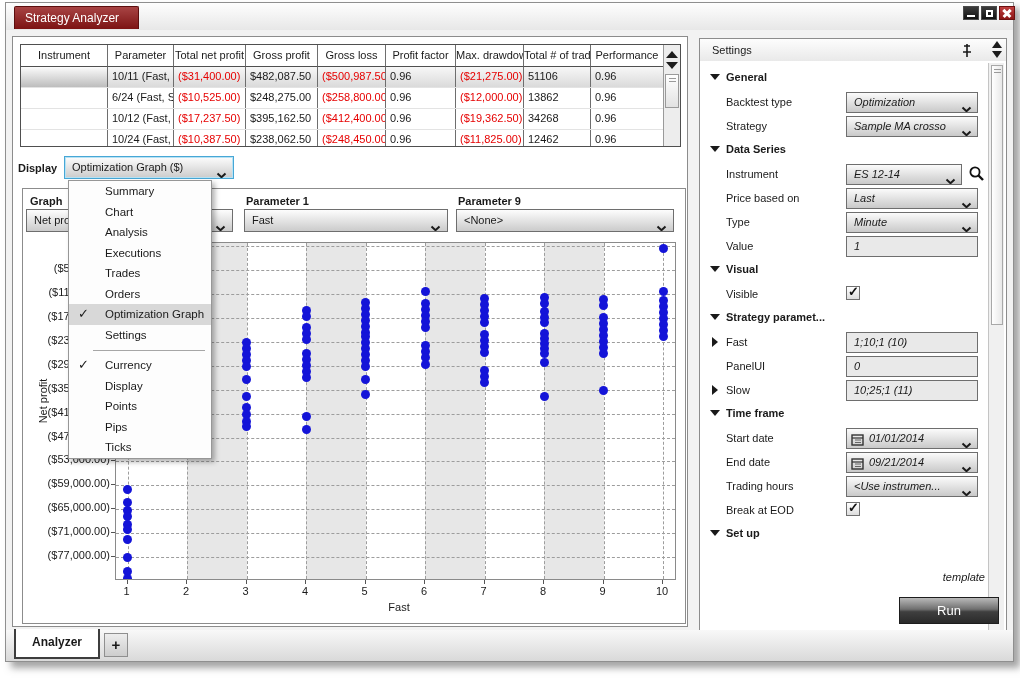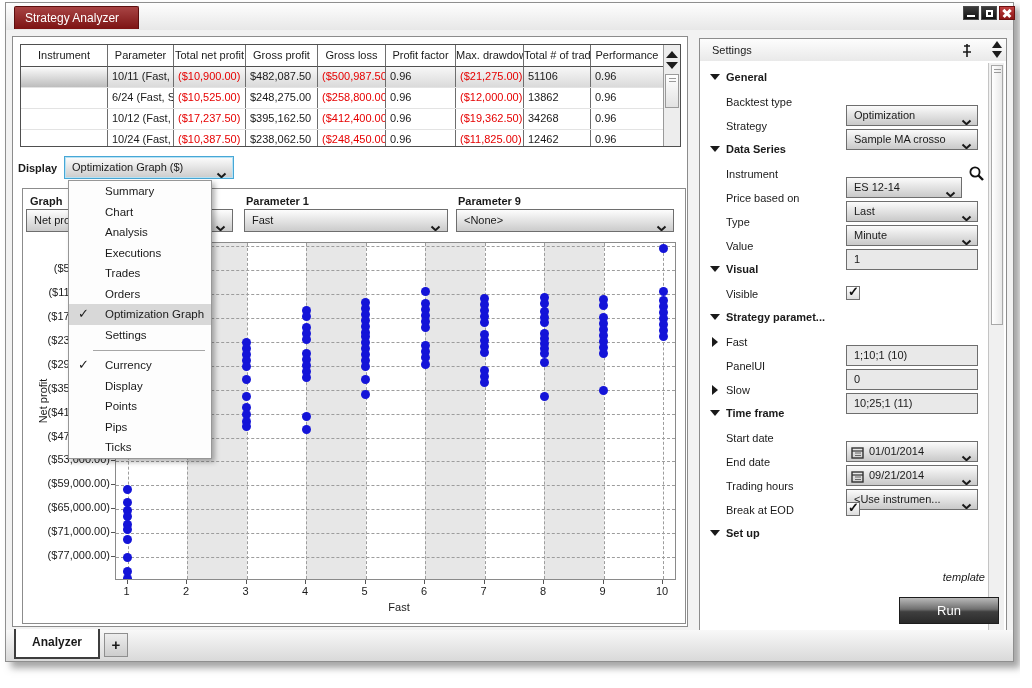--- a/index.html
+++ b/index.html
@@ -85,22 +85,22 @@
   #head-arrows { position:absolute; left:992px; top:41px; width:12px; z-index:5; }
   #head-arrows .spin-arrow { left:0; border-left-width:5px; border-right-width:5px; }
   #settings-rows { position:absolute; left:700px; top:67px; width:286px; z-index:2; }
   .set-row { position:relative; height:24px; }
   .set-group-arrow { position:absolute; left:10px; top:7px; width:0; height:0;
     border-left:5px solid transparent; border-right:5px solid transparent; border-top:6px solid #1a1a1a; }
   .set-expand-arrow { position:absolute; left:12px; top:6px; width:0; height:0;
     border-top:5px solid transparent; border-bottom:5px solid transparent; border-left:6px solid #1a1a1a; }
   .set-group-label { position:absolute; left:26px; top:4px; font-weight:bold; }
   .set-label { position:absolute; left:26px; top:5px; }
-  .set-control { position:absolute; left:146px; top:14px; width:132px; height:21px;
-    background:linear-gradient(#fbfbfb,#c9c9c9); border:1px solid #6e6e6e; line-height:19px; padding-left:7px; overflow:hidden; white-space:nowrap; }
+  .set-control { position:absolute; left:146px; top:1px; width:132px; height:21px;
+    background:linear-gradient(#fbfbfb,#c9c9c9); border:1px solid #6e6e6e; line-height:19px; padding-left:7px; overflow:hidden; white-space:nowrap;font-style:italic; }
   .set-control.flat { background:#e9e9e9; }
   .set-control .chev { position:absolute; right:5px; top:7px; }
   .set-control.with-cal { padding-left:22px; }
   .cal-ico { position:absolute; left:4px; top:4px; }
   .search-ico { position:absolute; left:268px; top:2px; }
   .checkbox { position:absolute; left:146px; top:3px; width:14px; height:14px;
     background:linear-gradient(#fff,#ddd); border:1px solid #707070; }
   .checkbox span { position:absolute; left:1px; top:-3px; font-size:13px; font-weight:bold; color:#111; }
   #template-link { position:absolute; left:905px; top:571px; width:80px; text-align:right; font-style:italic; z-index:3; }
   #run-button { position:absolute; left:899px; top:597px; width:100px; height:27px;
@@ -146,21 +146,21 @@
         <div class="tbl-cell" style="width: 68px;">Gross loss</div>
         <div class="tbl-cell" style="width: 70px;">Profit factor</div>
         <div class="tbl-cell" style="width: 68px;">Max. drawdown</div>
         <div class="tbl-cell" style="width: 67px;">Total # of trades</div>
         <div class="tbl-cell" style="width: 73px;">Performance</div>
       </div>
     <div class="tbl-body" id="tbl-body">
         <div class="tbl-row selected">
           <div class="tbl-cell" style="width: 87px;"></div>
           <div class="tbl-cell" style="width: 66px;">10/11 (Fast, Slow)</div>
-          <div class="tbl-cell neg" style="width: 72px;">($10,900.00)</div>
+          <div class="tbl-cell neg" style="width: 72px;">($31,400.00)</div>
           <div class="tbl-cell" style="width: 72px;">$482,087.50</div>
           <div class="tbl-cell neg" style="width: 68px;">($500,987.50)</div>
           <div class="tbl-cell" style="width: 70px;">0.96</div>
           <div class="tbl-cell neg" style="width: 68px;">($21,275.00)</div>
           <div class="tbl-cell" style="width: 67px;">51106</div>
           <div class="tbl-cell" style="width: 73px;">0.96</div>
         </div>
         <div class="tbl-row">
           <div class="tbl-cell" style="width: 87px;"></div>
           <div class="tbl-cell" style="width: 66px;">6/24 (Fast, Slow)</div>

